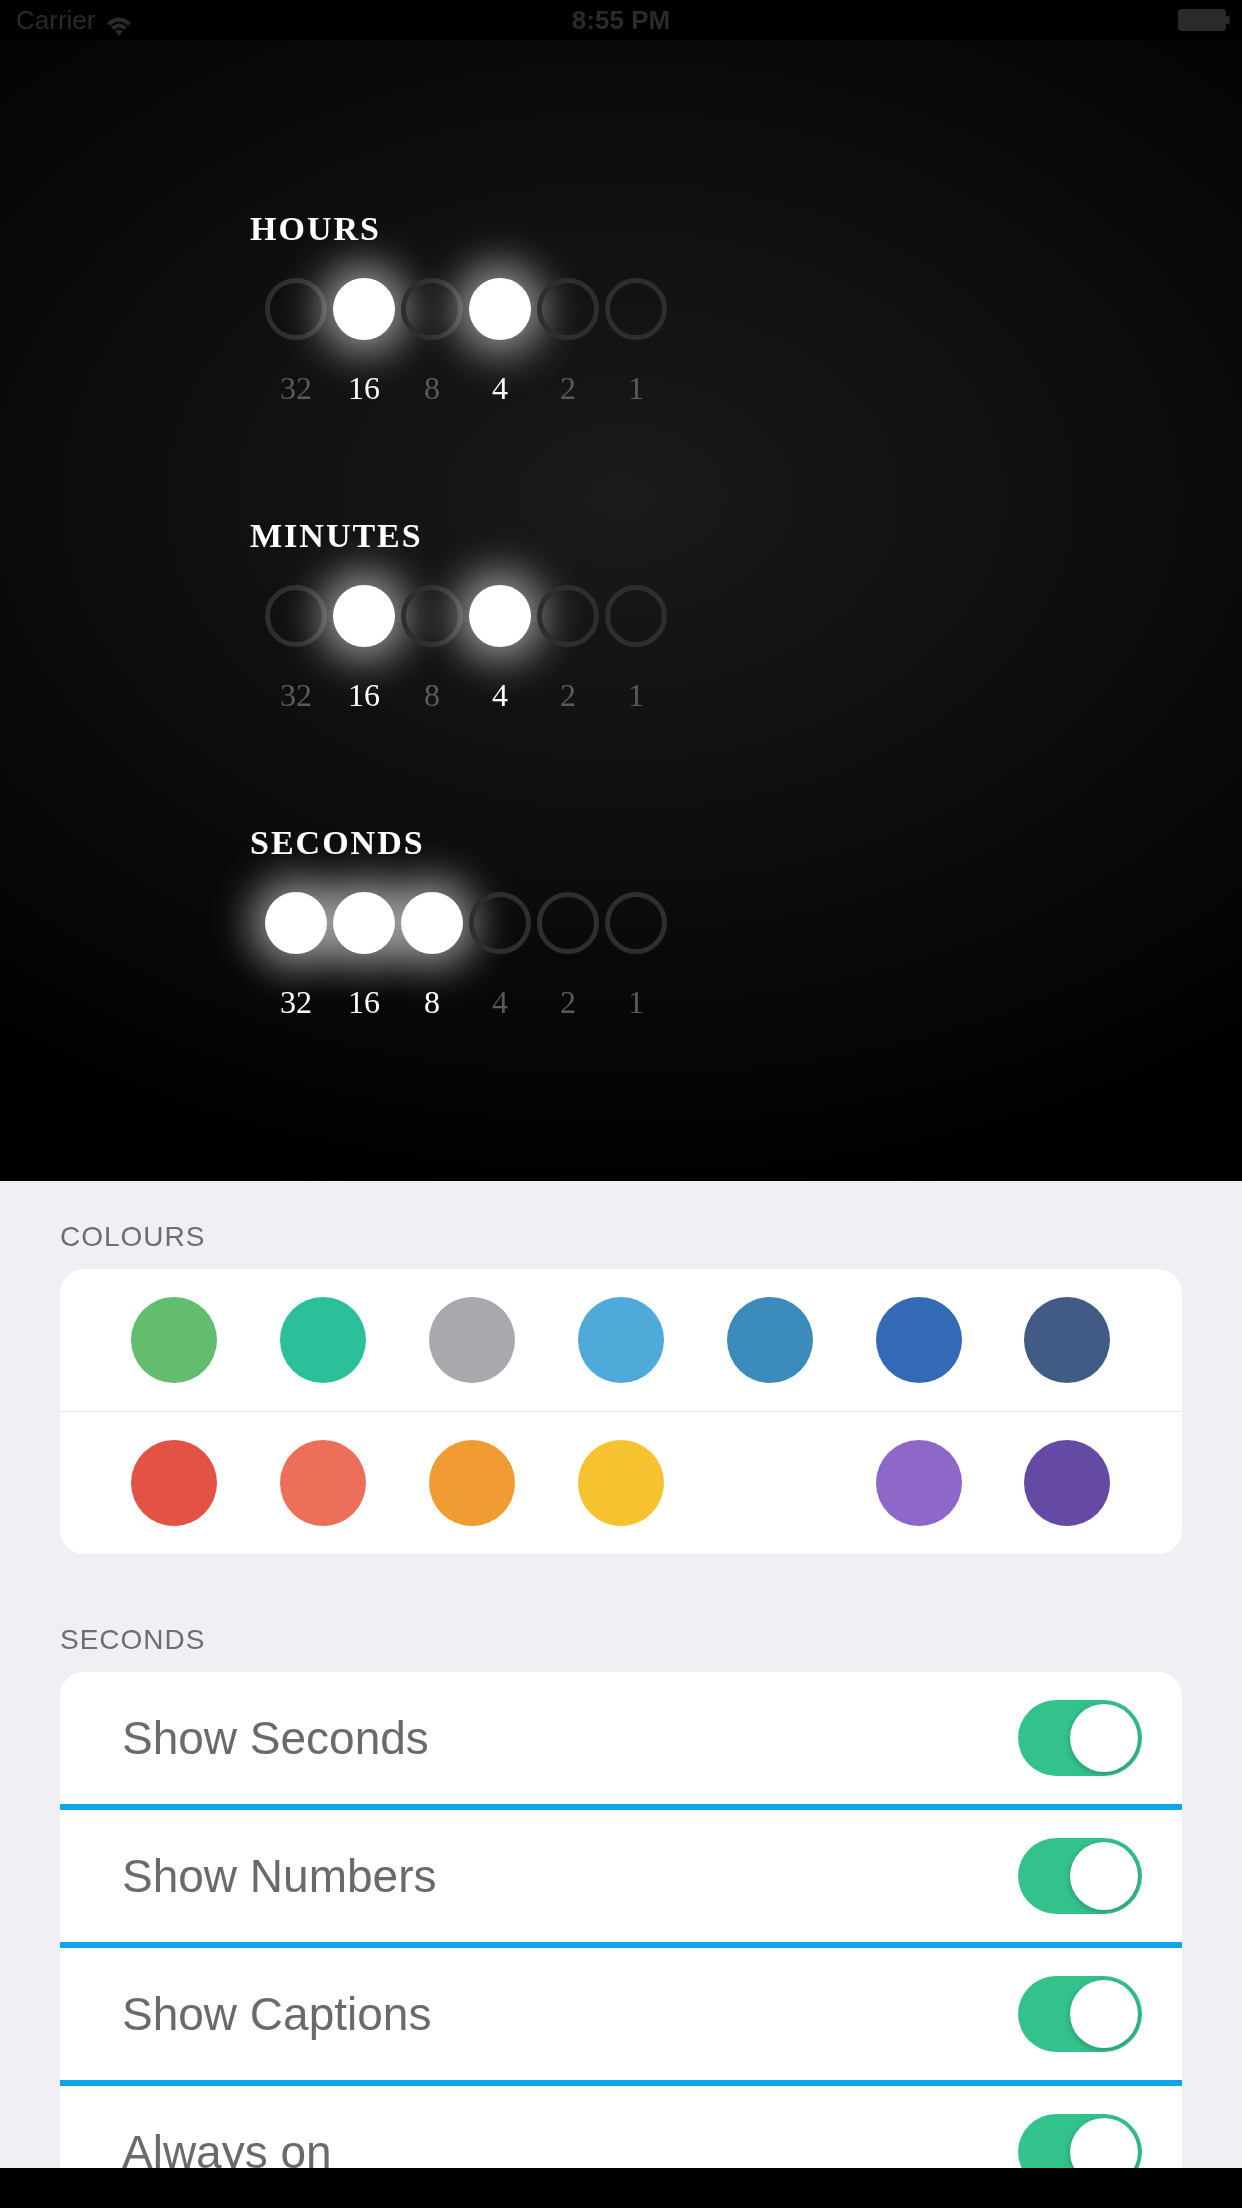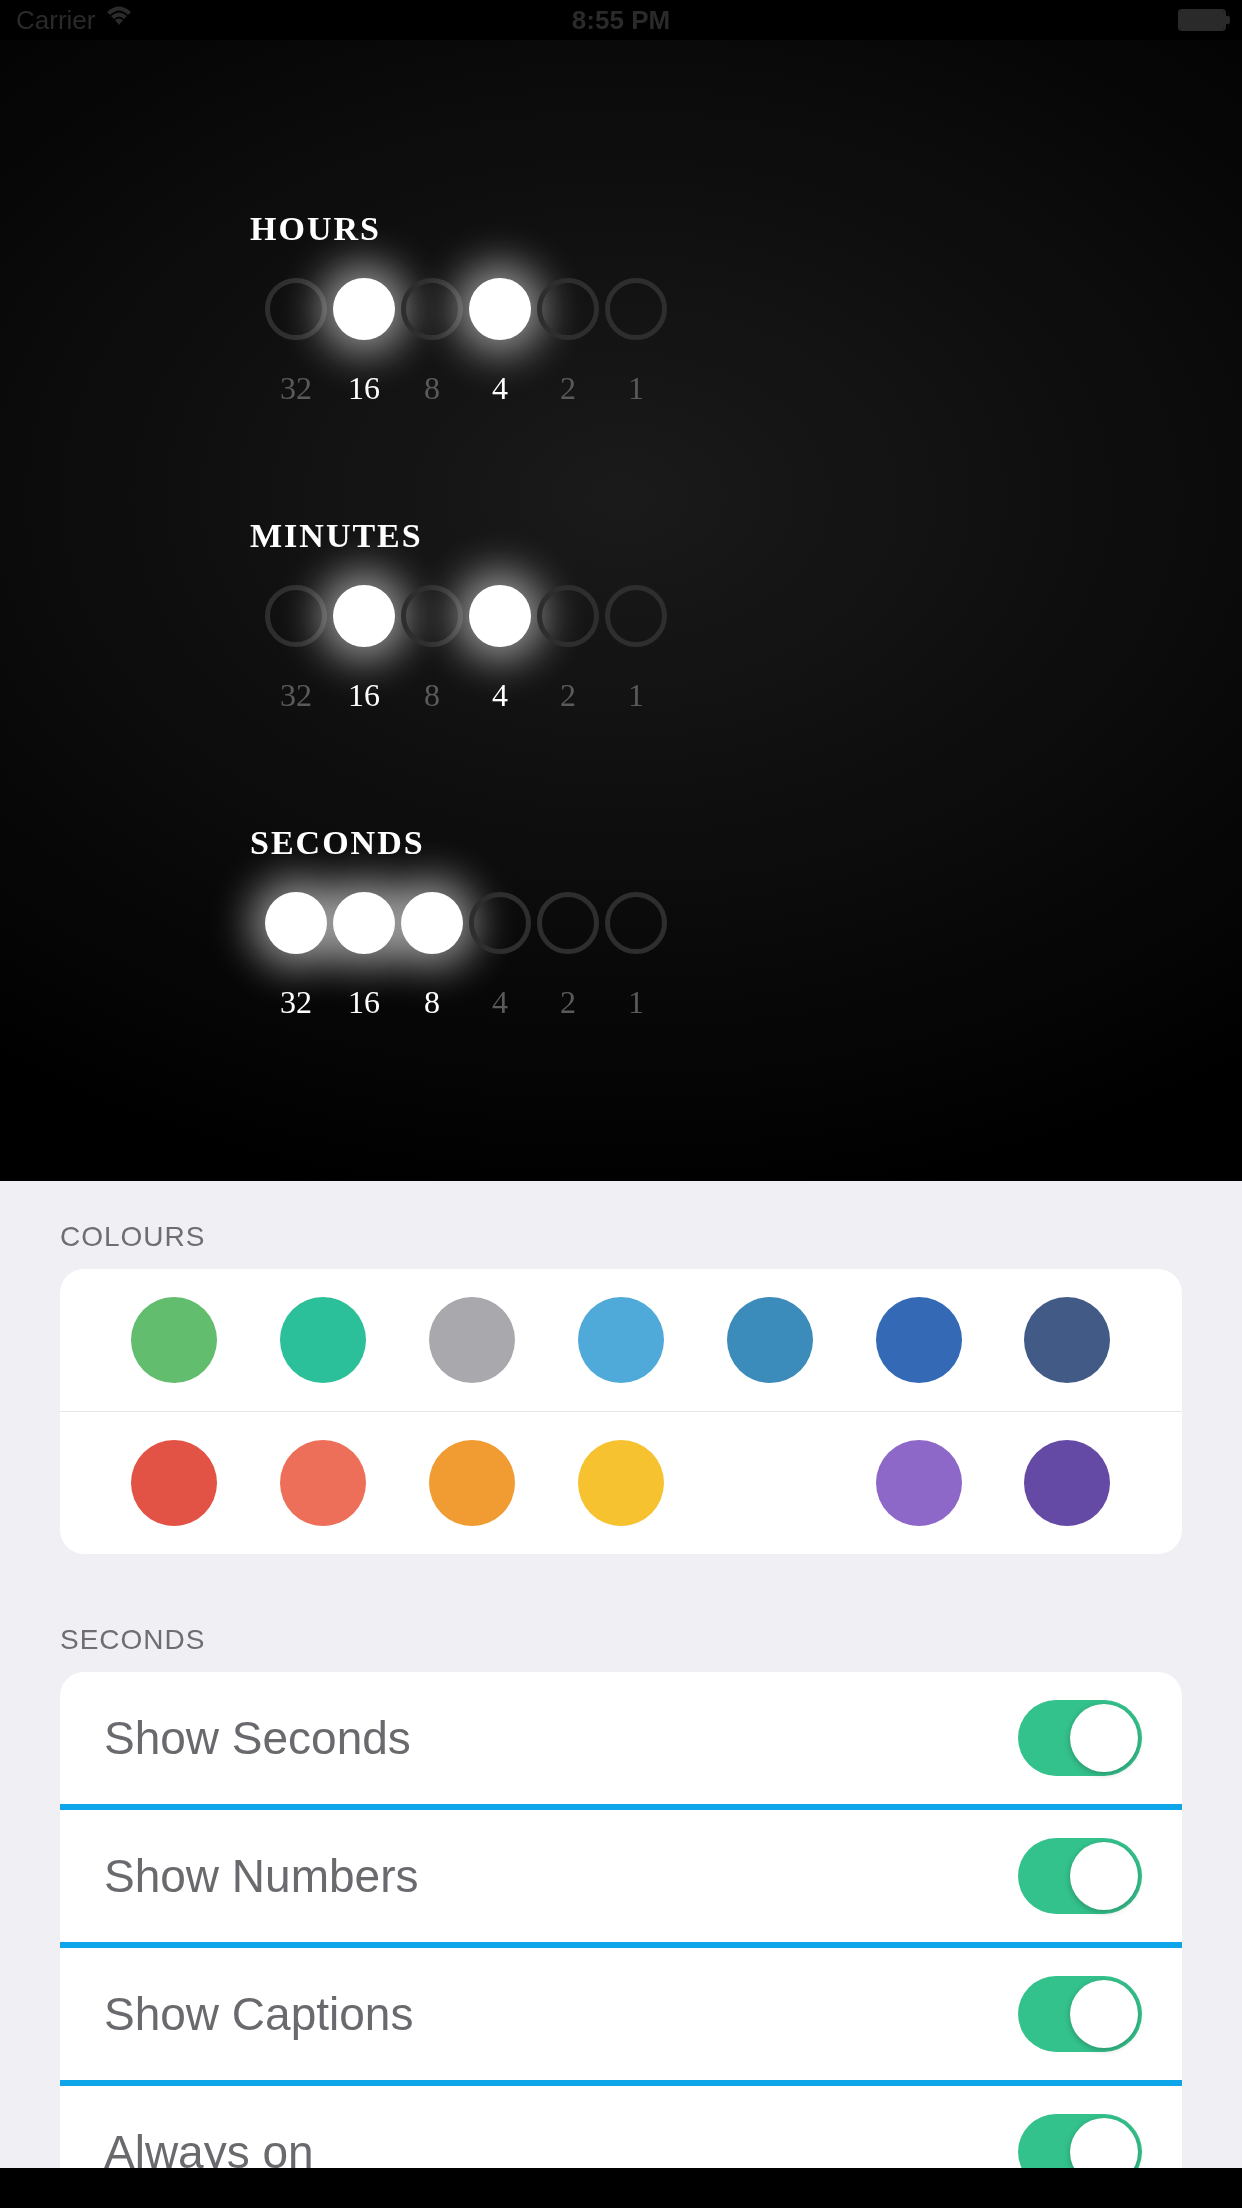--- a/index.html
+++ b/index.html
@@ -1,21 +1,21 @@
 <!DOCTYPE html>
 <html><head>
 <meta charset="utf-8">
 <style>
   * { margin: 0; padding: 0; box-sizing: border-box; }
   html, body { width: 1242px; height: 2208px; overflow: hidden; font-family: -apple-system, "Helvetica Neue", Arial, sans-serif; }
   body { background: #000; }
 
   
   .status-bar { height: 40px; color: #2a2a2a; display: flex; align-items: center; justify-content: space-between; padding: 0 16px; font-size: 26px; }
-  .status-left { display: flex; align-items: flex-start; gap: 10px; }
+  .status-left { display: flex; align-items: flex-end; gap: 10px; }
   .status-center { position: absolute; left: 50%; transform: translateX(-50%); font-weight: 600; }
   .status-right { display: flex; align-items: center; }
   .wifi-icon { width: 28px; height: 20px; }
   .battery-icon { width: 48px; height: 22px; border: 2px solid #2a2a2a; border-radius: 4px; position: relative; }
   .battery-icon::after { content: ""; position: absolute; right: -6px; top: 5px; width: 4px; height: 8px; background: #2a2a2a; border-radius: 0 2px 2px 0; }
   .battery-fill { background: #2a2a2a; width: 100%; height: 100%; border-radius: 2px; }
 
   
   .clock-panel { background: radial-gradient(ellipse 120% 90% at 50% 40%, #1a1a1a 0%, #000 70%); padding: 170px 0 160px 0; font-family: Liberation Serif, serif; }
   .clock-row { margin-bottom: 110px; }
@@ -34,21 +34,21 @@
   .settings-panel { background: #efeff4; padding-top: 40px; height: 1200px; }
   .section-header { color: #6d6d72; font-size: 28px; letter-spacing: 1px; margin: 0 0 16px 60px; }
   .card { background: #fff; border-radius: 24px; margin: 0 60px 70px 60px; overflow: hidden; }
 
   .swatch-row { display: flex; justify-content: space-around; padding: 28px 40px; }
   .swatch-row + .swatch-row { border-top: 1px solid #e5e5ea; }
   .swatch { width: 86px; height: 86px; border-radius: 50%; }
   .swatch.empty { background: transparent; }
   .swatch[data-interactable="true"] { cursor: pointer; }
 
-  .option-row { display: flex; align-items: center; justify-content: space-between; padding: 28px 40px 28px 44px; }
+  .option-row { display: flex; align-items: center; justify-content: space-between; padding: 28px 40px 28px 62px; }
   .option-row + .option-row { border-top: 6px solid #0ea5e9; }
   .option-label { color: #6a6a6e; font-size: 46px; font-weight: 400; }
 
   .toggle { width: 124px; height: 76px; border-radius: 38px; position: relative; cursor: pointer; }
   .toggle.on { background: #34c28c; }
   .knob { position: absolute; top: 4px; width: 68px; height: 68px; background: #fff; border-radius: 50%; box-shadow: 0 2px 6px rgba(0,0,0,0.25); }
   .toggle.on .knob { right: 4px; }
 
   
   .bottom-bar { position: absolute; left: 0; right: 0; bottom: 0; height: 40px; background: #000; }

